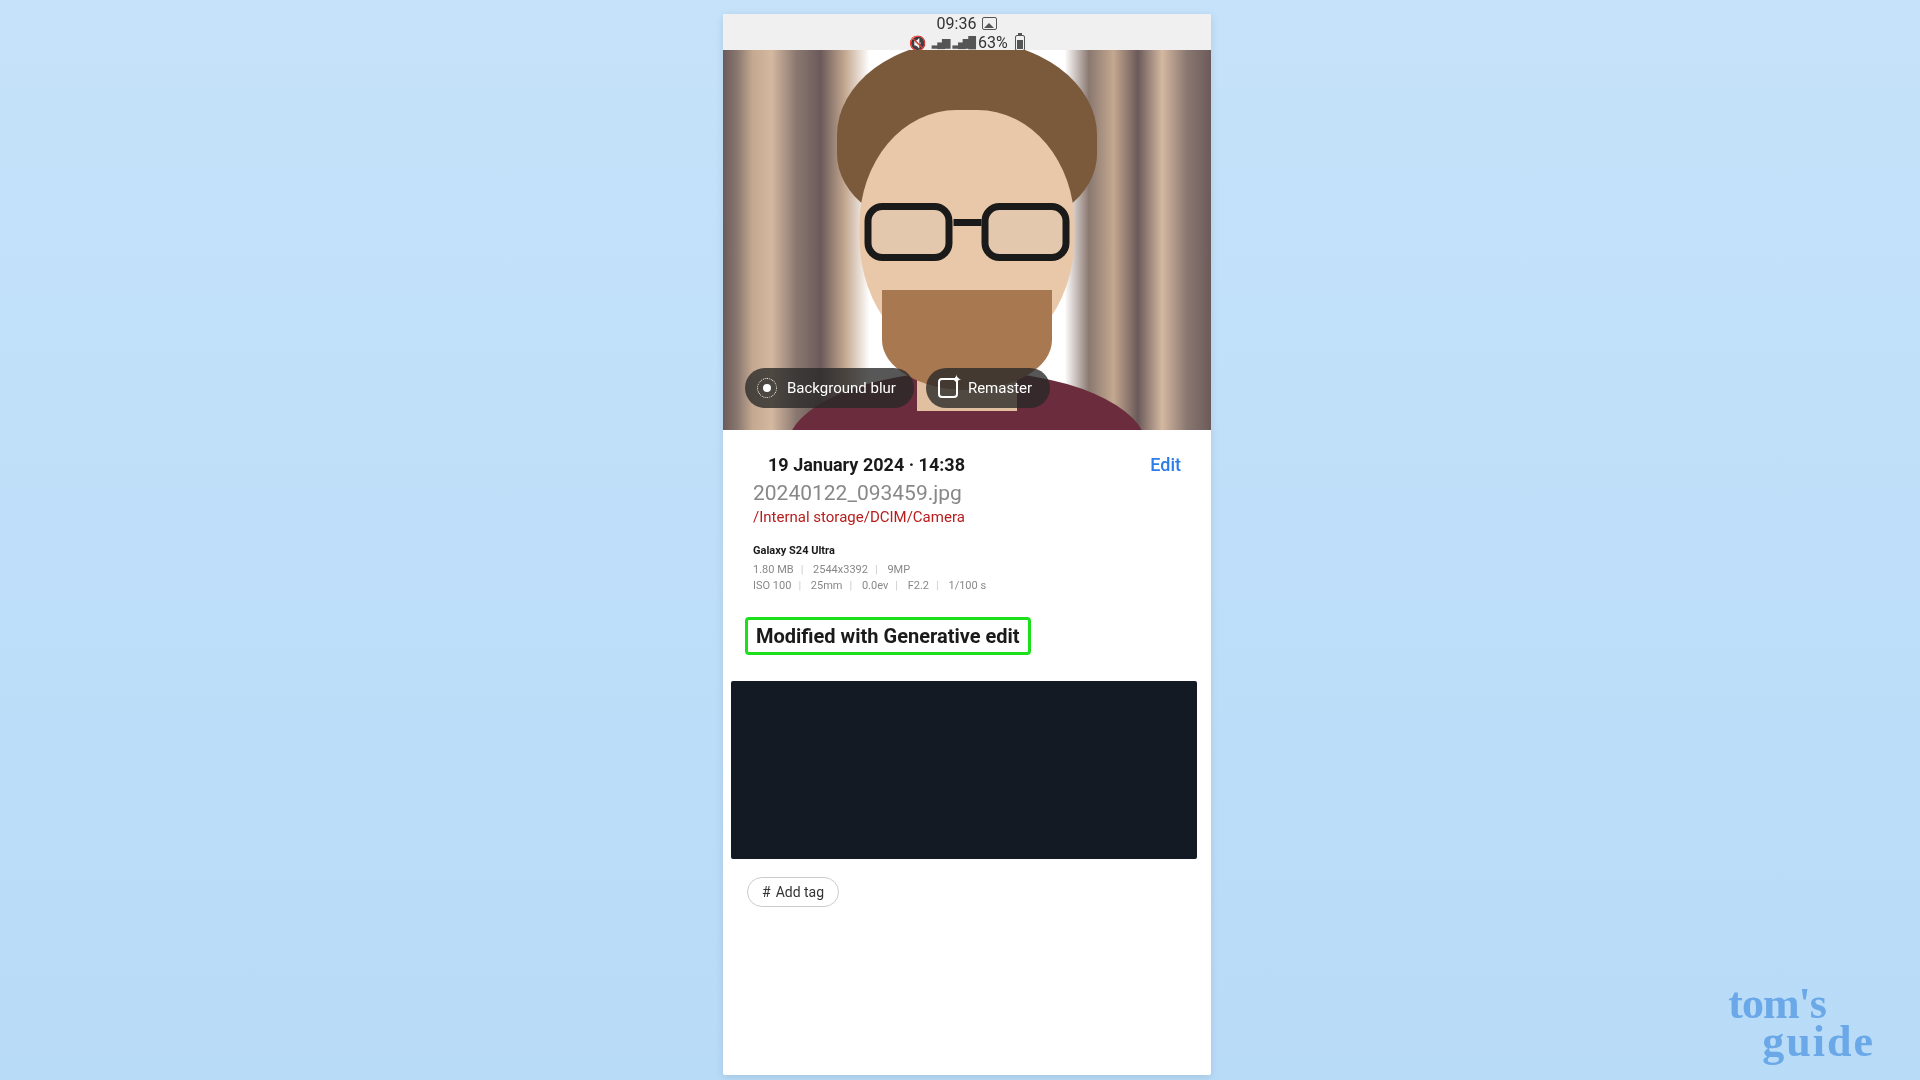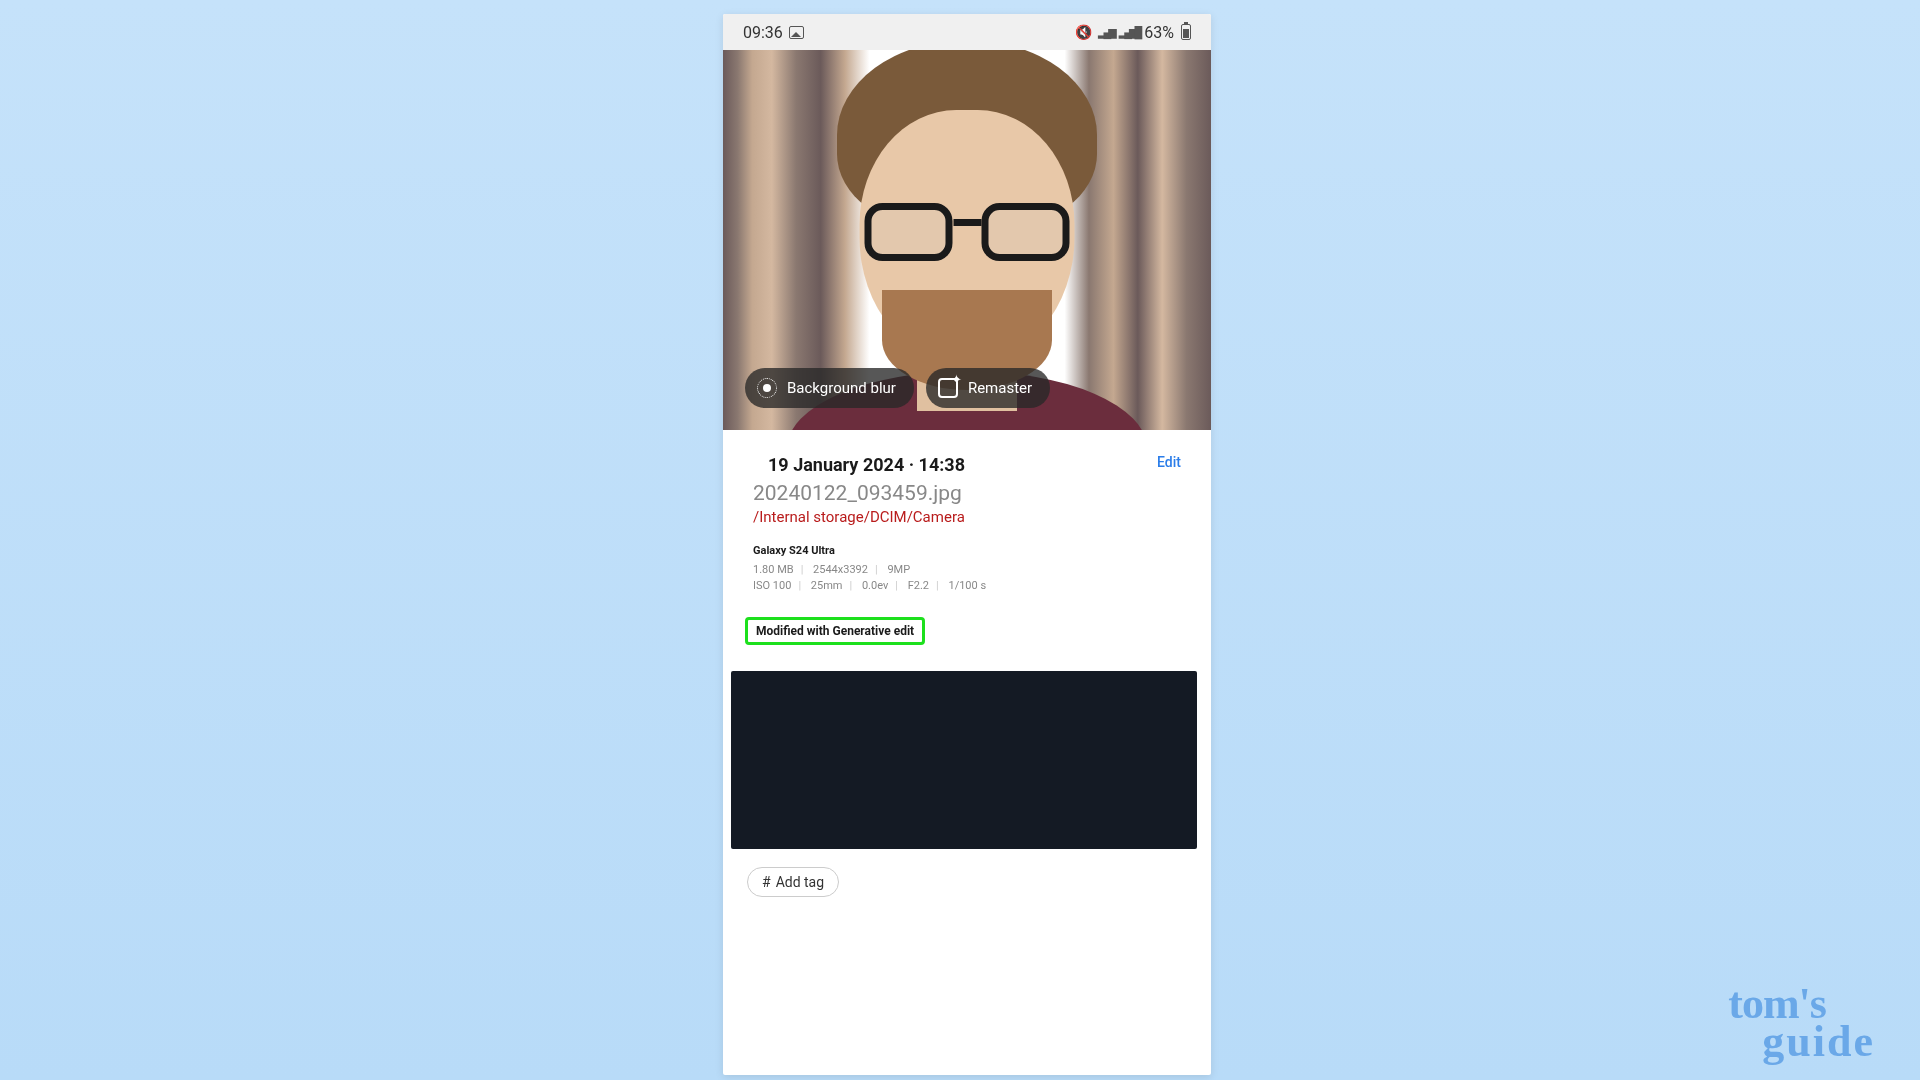--- a/index.html
+++ b/index.html
@@ -24,20 +24,21 @@
     }
     .status-bar {
       height: 36px;
       background: #f0f0f0;
       display: flex;
       align-items: center;
       justify-content: space-between;
       padding: 0 20px;
       font-size: 16px;
       color: #333;
+      flex-direction: column;
     }
     .status-left { display: flex; align-items: center; gap: 6px;}
     .status-right { display: flex; align-items: center; gap: 5px;}
     .photo-area {
       height: 380px;
       position: relative;
       background: linear-gradient(90deg, #6b5a5a 0%, #8a7870 3%, #c4a890 6%, #d4b8a0 10%, #8a7870 15%, #6b5a5a 20%, #c4a890 25%, transparent 30%, transparent 70%, #8a7870 75%, #c4a890 80%, #6b5a5a 85%, #d4b8a0 90%, #8a7870 95%, #6b5a5a 100%);
       overflow: hidden;
     }
     .face-placeholder {
@@ -86,32 +87,32 @@
     .remaster-icon {
       width: 20px; height: 20px; border: 2px solid #fff; border-radius: 4px; position: relative;
     }
     .remaster-icon::after { content: '✦'; position: absolute; top: -8px; right: -6px; font-size: 13px; color: #fff;}
     .details-panel {
       padding: 24px 30px 12px 30px;
       background: #fff;
     }
     .date-row { display: flex; justify-content: space-between; align-items: flex-start; margin-bottom: 6px;}
     .date-title { font-size: 18px; font-weight: 700; color: #1a1a1a; margin-left: 15px;}
-    .edit-link { font-size: 14px; color: #2b7de9; font-weight: 500; cursor: pointer;}
+    .edit-link { font-size: 18px; color: #2b7de9; font-weight: 500; cursor: pointer;}
     .filename { font-size: 21px; color: #888; margin-bottom: 3px;}
     .filepath { font-size: 15px; color: #b91c1c; margin-bottom: 18px;}
     .device-name { font-size: 11px; font-weight: 700; color: #1a1a1a; margin-bottom: 6px;}
     .meta-row { font-size: 11px; color: #888; margin-bottom: 3px;}
     .meta-row span { display: inline-block;}
     .sep { color: #ccc; margin: 0 7px;}
     .generative-tag {
       display: inline-block;
       border: 3px solid #1de01d;
       padding: 4px 8px;
-      font-size: 12px;
+      font-size: 20px;
       font-weight: 700;
       color: #1a1a1a;
       margin-top: 22px;
       margin-left: -8px;
       border-radius: 4px;
     }
     .map-placeholder {
       margin: 14px 14px 14px 8px;
       height: 178px;
       background: #141a24;

